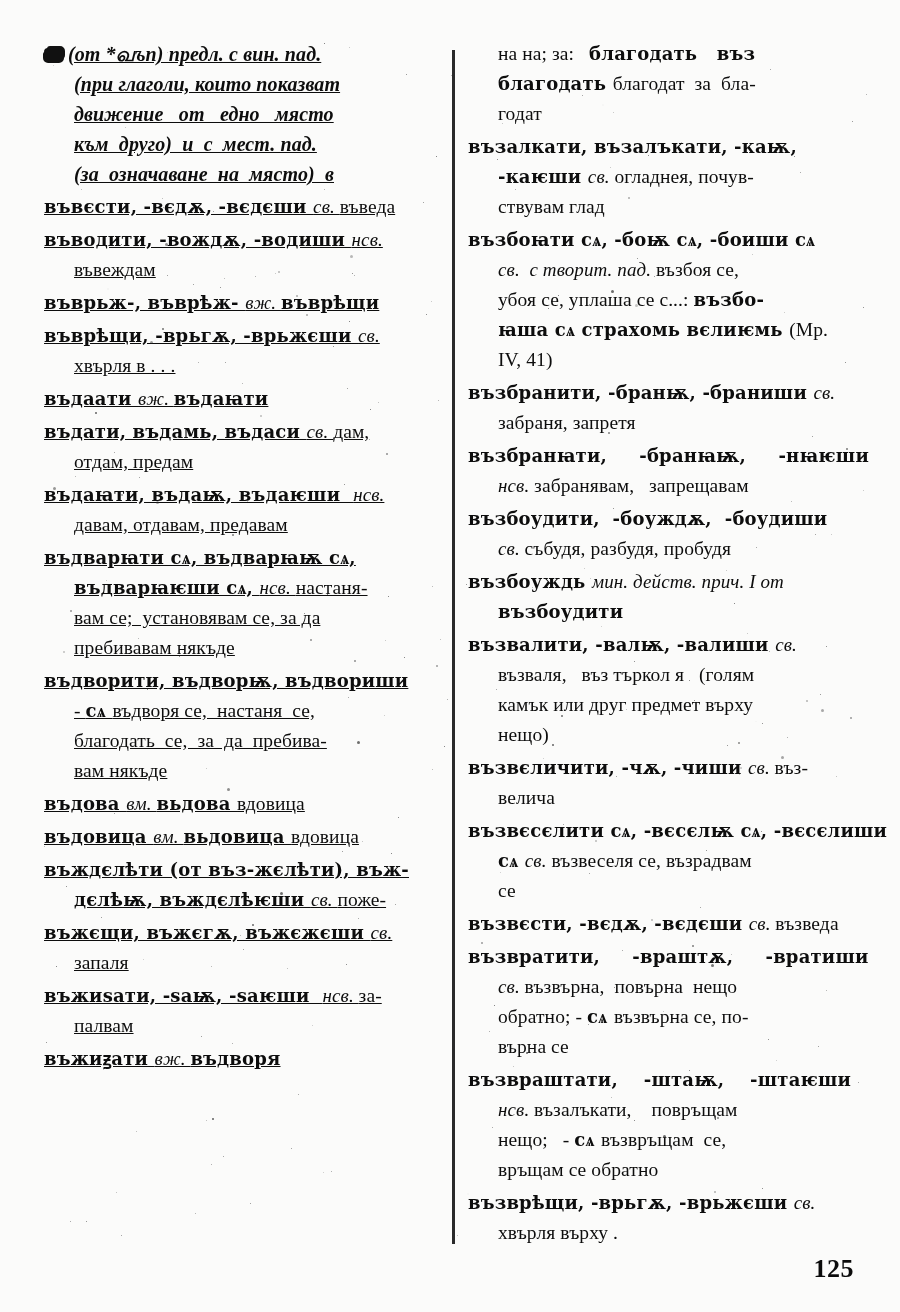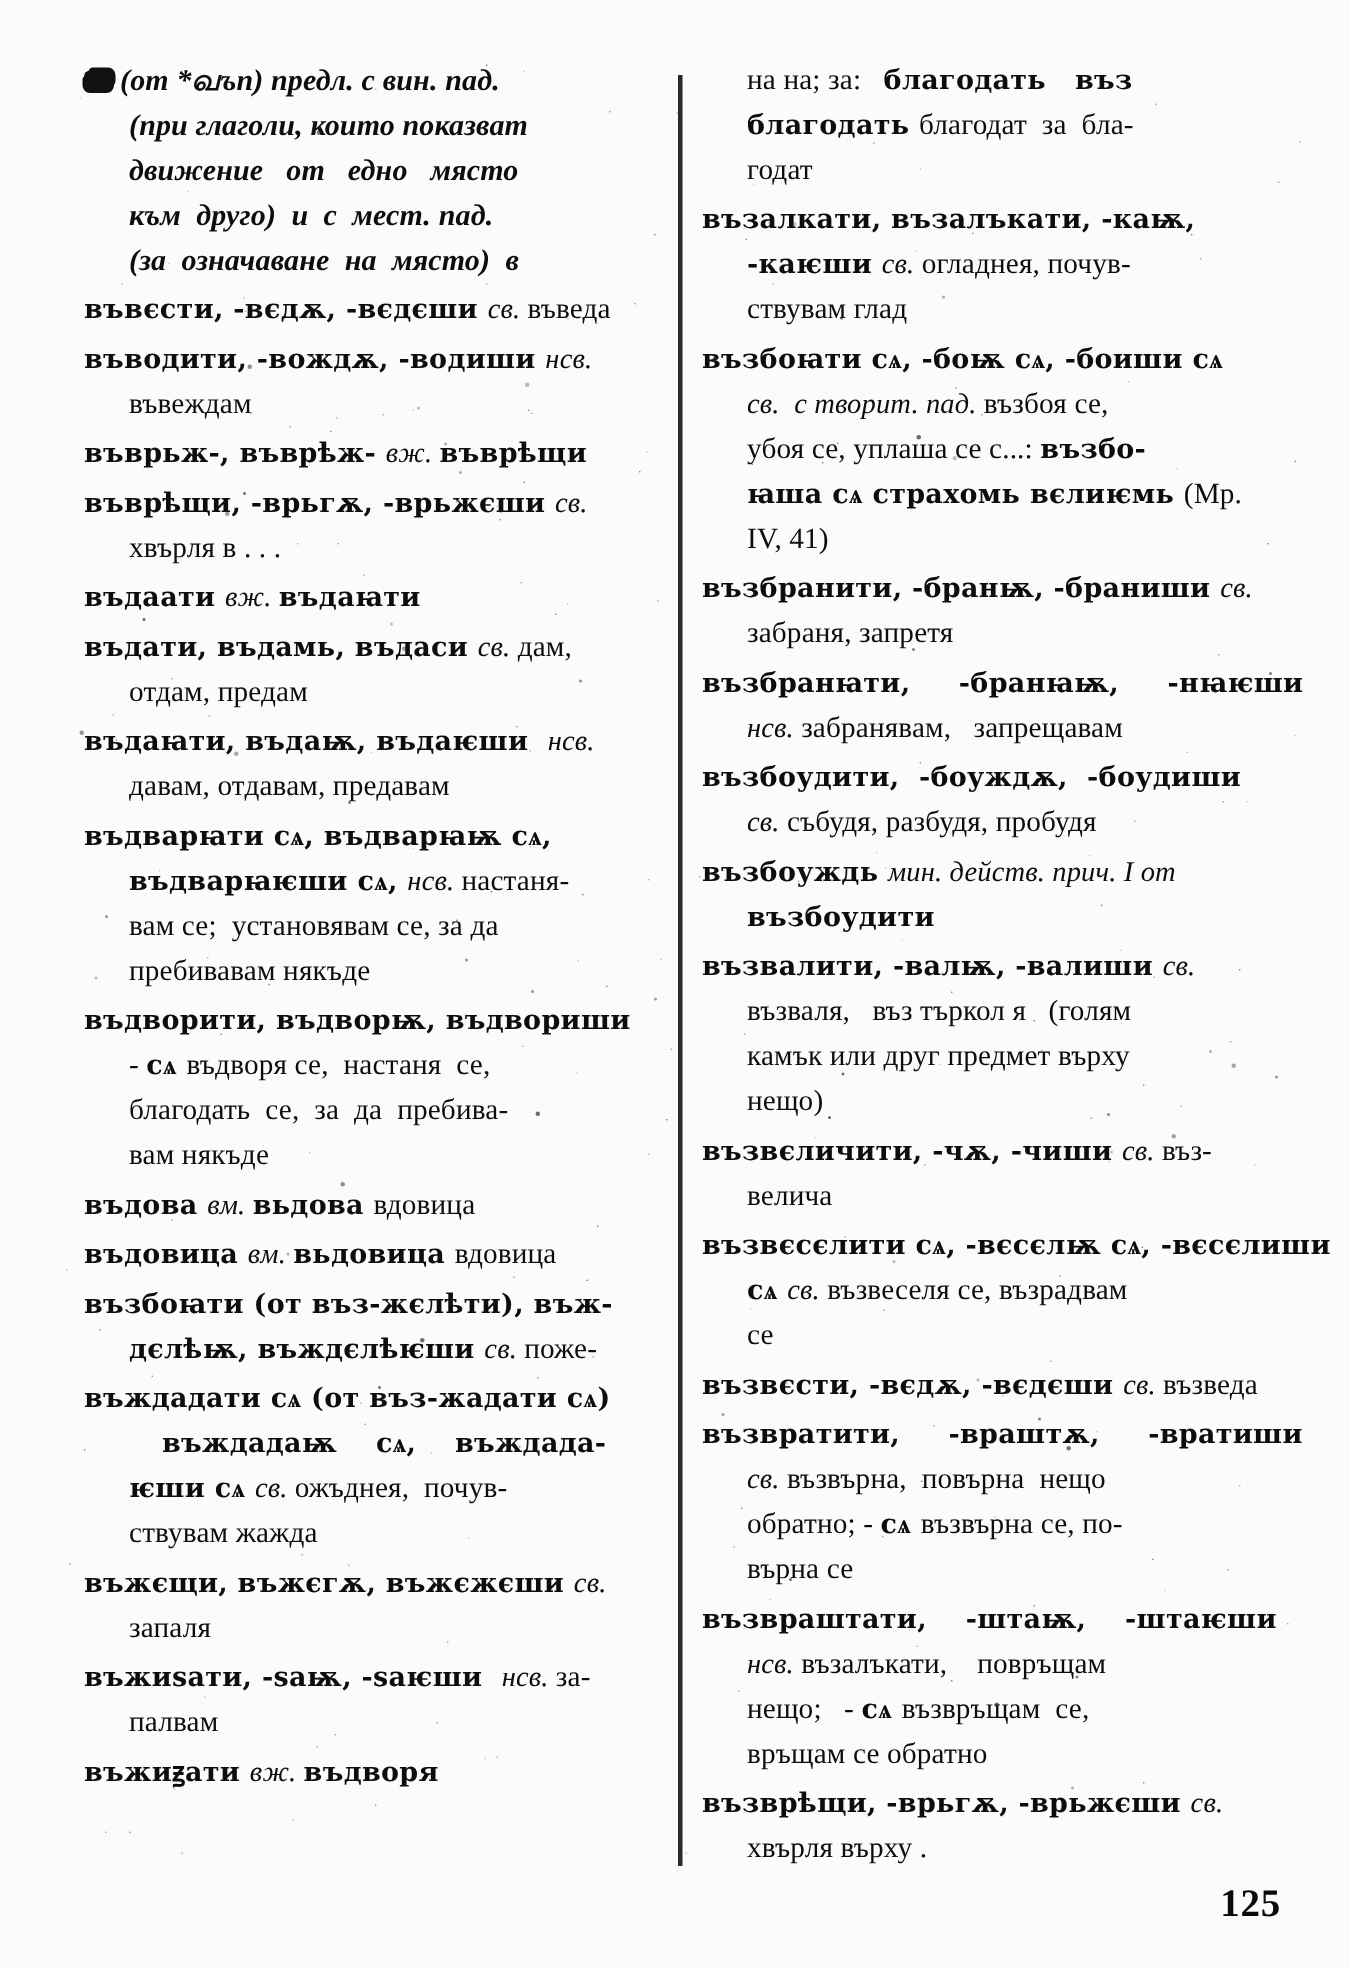--- a/index.html
+++ b/index.html
@@ -47,21 +47,21 @@
     top: 44px;
     left: 0;
     width: 900px;
     height: 1200px;
   }
   .col {
     position: absolute;
     top: 0;
     width: 378px;
   }
-  .col-left  { left: 56px;  }
+  .col-left  { left: 44px; text-decoration: underline;  }
   .col-right { left: 468px; }
 
   .divider {
     position: absolute;
     left: 452px;
     top: 6px;
     width: 3px;
     height: 1194px;
     background: #1a1a1a;
     opacity: .93;
@@ -455,28 +455,22 @@
           <div class="line indent"><span class="bg">благодать  се,  за  да  пребива-</span></div>
           <div class="line indent"><span class="bg">вам някъде</span></div>
         </div>
         <div class="entry" id="ent-vudova">
           <div class="line"><span class="ocs">въдова </span><span class="gr">вм. </span><span class="ocs">вьдова </span><span class="bg">вдовица</span></div>
         </div>
         <div class="entry" id="ent-vudovica">
           <div class="line"><span class="ocs">въдовица </span><span class="gr">вм. </span><span class="ocs">вьдовица </span><span class="bg">вдовица</span></div>
         </div>
         <div class="entry" id="ent-vuzhdeleti">
-          <div class="line"><span class="ocs">възбоꙗти (от въз-жєлѣти), въж-</span></div>
+          <div class="line"><span class="ocs">въждєлѣти (от въз-жєлѣти), въж-</span></div>
           <div class="line indent"><span class="ocs">дєлѣѭ, въждєлѣѥши </span><span class="gr">св. </span><span class="bg">поже-</span></div>
-        </div>
-        <div class="entry" id="ent-vuzhdadati">
-          <div class="line"><span class="ocs">въждадати сѧ (от въз-жадати сѧ)</span></div>
-          <div class="line indent2"><span class="ocs">въждадаѭ    сѧ,    въждада-</span></div>
-          <div class="line indent"><span class="ocs">ѥши сѧ </span><span class="gr">св. </span><span class="bg">ожъднея,  почув-</span></div>
-          <div class="line indent"><span class="bg">ствувам жажда</span></div>
         </div>
         <div class="entry" id="ent-vuzhesti">
           <div class="line"><span class="ocs">въжєщи, въжєгѫ, въжєжєши </span><span class="gr">св.</span></div>
           <div class="line indent"><span class="bg">запаля</span></div>
         </div>
         <div class="entry" id="ent-vuzhizati">
           <div class="line"><span class="ocs">въжиѕати, -ѕаѭ, -ѕаѥши  </span><span class="gr">нсв. </span><span class="bg">за-</span></div>
           <div class="line indent"><span class="bg">палвам</span></div>
         </div>
         <div class="entry" id="ent-vuzhizdati">

